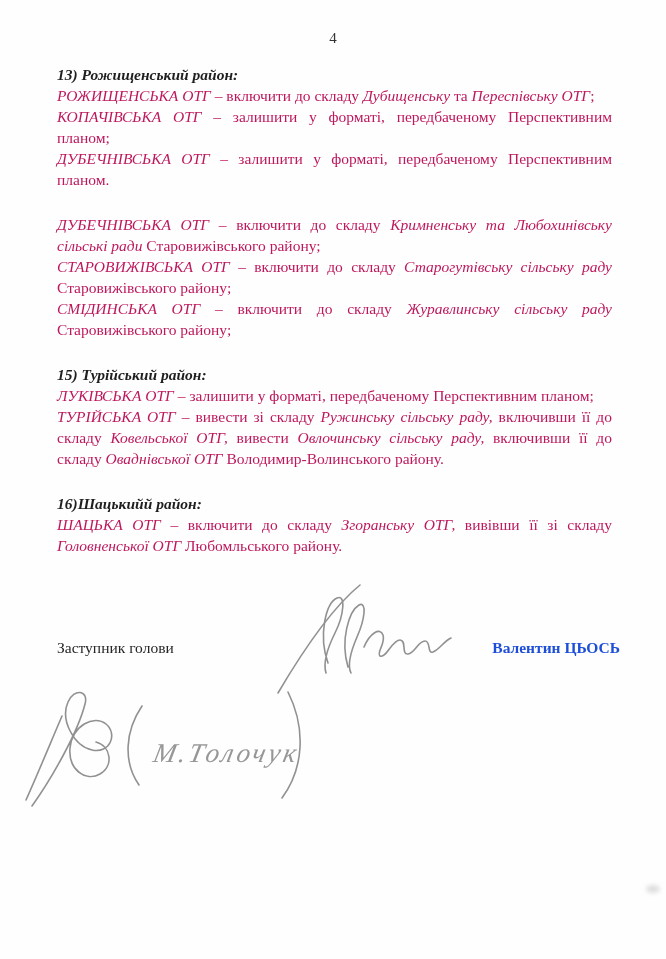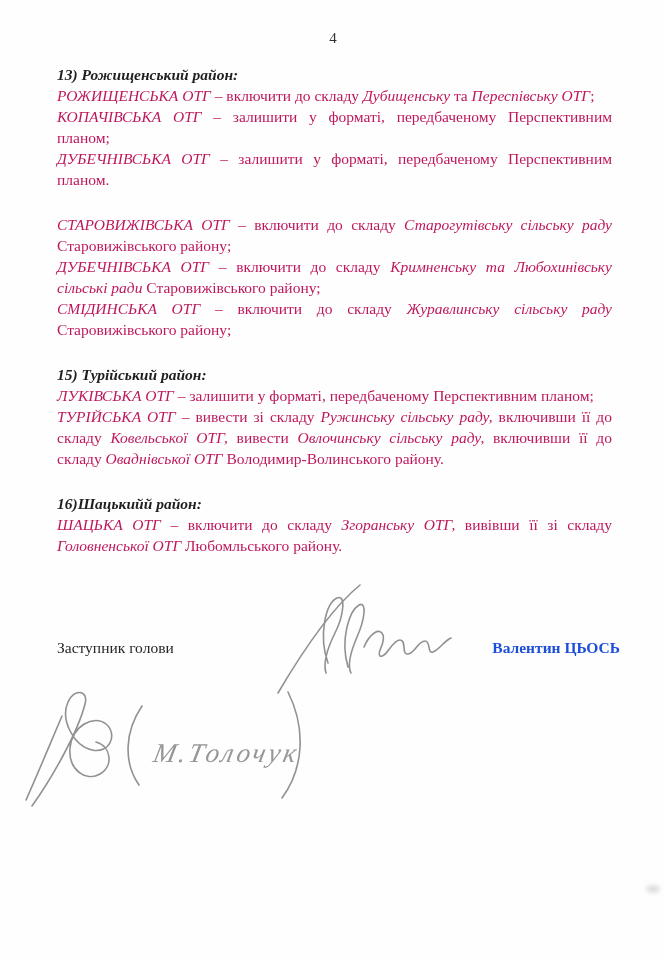--- a/index.html
+++ b/index.html
@@ -84,22 +84,22 @@
   <div class="page-number">4</div>
 
   <div class="doc-body" id="doc-body">
       <section class="doc-section">
         <h3 class="sec-heading">13) Рожищенський район:</h3>
         <p class="para"><em>РОЖИЩЕНСЬКА ОТГ</em><span> – включити до складу </span><em>Дубищенську</em><span> та </span><em>Переспівську ОТГ</em><span>;</span></p>
         <p class="para"><em>КОПАЧІВСЬКА ОТГ</em><span> – залишити у форматі, передбаченому Перспективним планом;</span></p>
         <p class="para"><em>ДУБЕЧНІВСЬКА ОТГ</em><span> – залишити у форматі, передбаченому Перспективним планом.</span></p>
       </section>
       <section class="doc-section">
+        <p class="para"><em>ДУБЕЧНІВСЬКА ОТГ</em><span> – включити до складу </span><em>Кримненську та Любохинівську сільські ради</em><span> Старовижівського району;</span></p>
         <p class="para"><em>СТАРОВИЖІВСЬКА ОТГ</em><span> – включити до складу </span><em>Старогутівську сільську раду</em><span> Старовижівського району;</span></p>
-        <p class="para"><em>ДУБЕЧНІВСЬКА ОТГ</em><span> – включити до складу </span><em>Кримненську та Любохинівську сільські ради</em><span> Старовижівського району;</span></p>
         <p class="para"><em>СМІДИНСЬКА ОТГ</em><span> – включити до складу </span><em>Журавлинську сільську раду</em><span> Старовижівського району;</span></p>
       </section>
       <section class="doc-section">
         <h3 class="sec-heading">15) Турійський район:</h3>
         <p class="para"><em>ЛУКІВСЬКА ОТГ</em><span> – залишити у форматі, передбаченому Перспективним планом;</span></p>
         <p class="para"><em>ТУРІЙСЬКА ОТГ</em><span> – вивести зі складу </span><em>Ружинську сільську раду,</em><span> включивши її до складу </span><em>Ковельської ОТГ,</em><span> вивести </span><em>Овлочинську сільську раду,</em><span> включивши її до складу </span><em>Оваднівської ОТГ</em><span> Володимир-Волинського району.</span></p>
       </section>
       <section class="doc-section">
         <h3 class="sec-heading">16)Шацькийй район:</h3>
         <p class="para"><em>ШАЦЬКА ОТГ</em><span> – включити до складу </span><em>Згоранську ОТГ,</em><span> вивівши її зі складу </span><em>Головненської ОТГ</em><span> Любомльського  району.</span></p>

